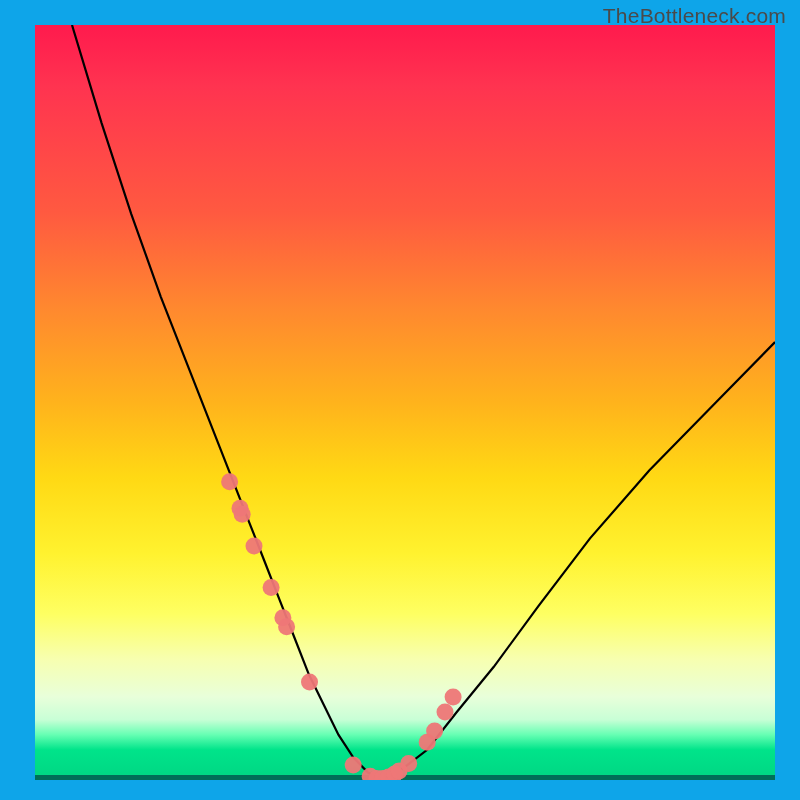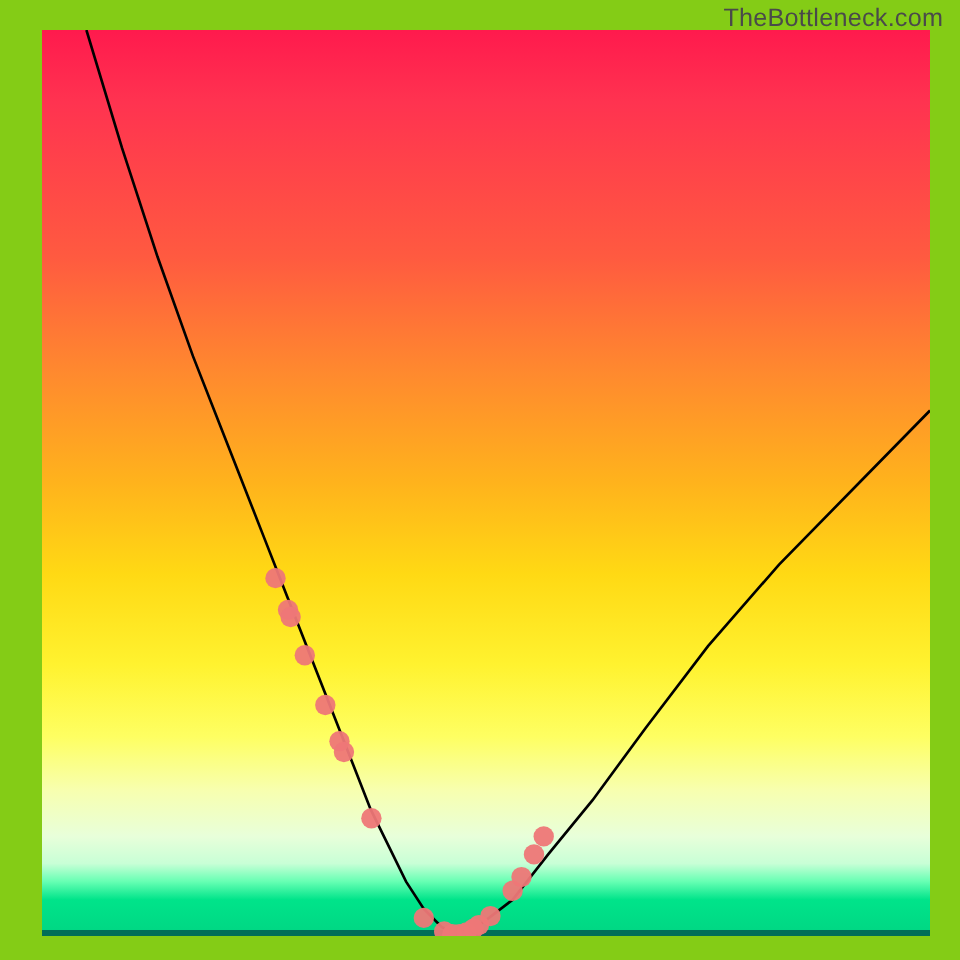--- a/index.html
+++ b/index.html
@@ -10,21 +10,21 @@
     overflow: hidden;
     background: #000;
     font-family: Arial, Helvetica, sans-serif;
   }
   .frame {
     position: absolute;
     left: 0;
     top: 0;
     width: 800px;
     height: 800px;
-    background: #84cc16;
+    background: #0ea5e9;
   }
   .plot {
     position: absolute;
     left: 35px;
     top: 25px;
     width: 740px;
     height: 755px;
     
     background: linear-gradient(
       to bottom,

